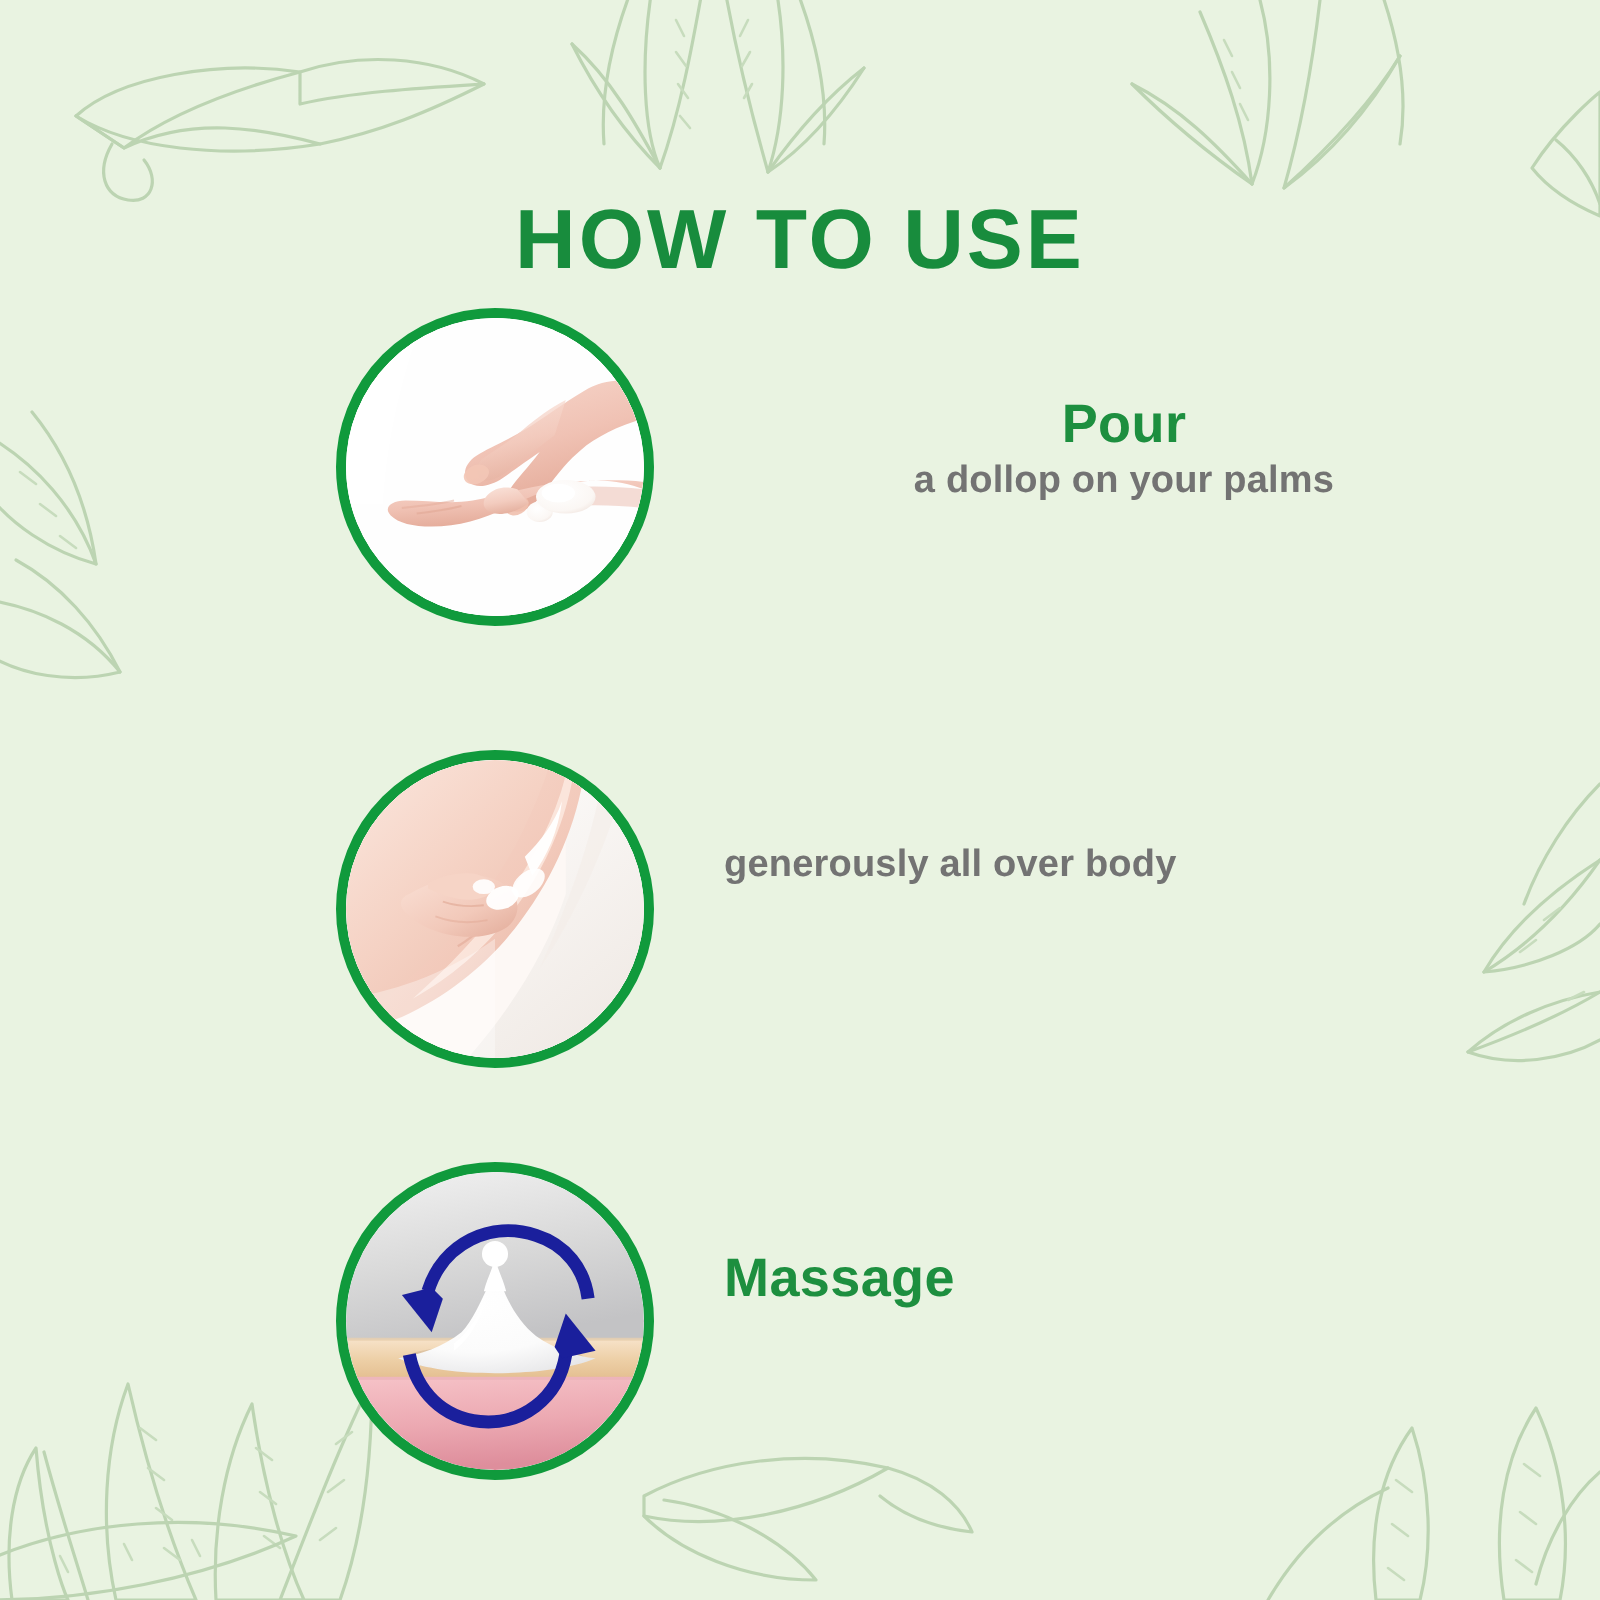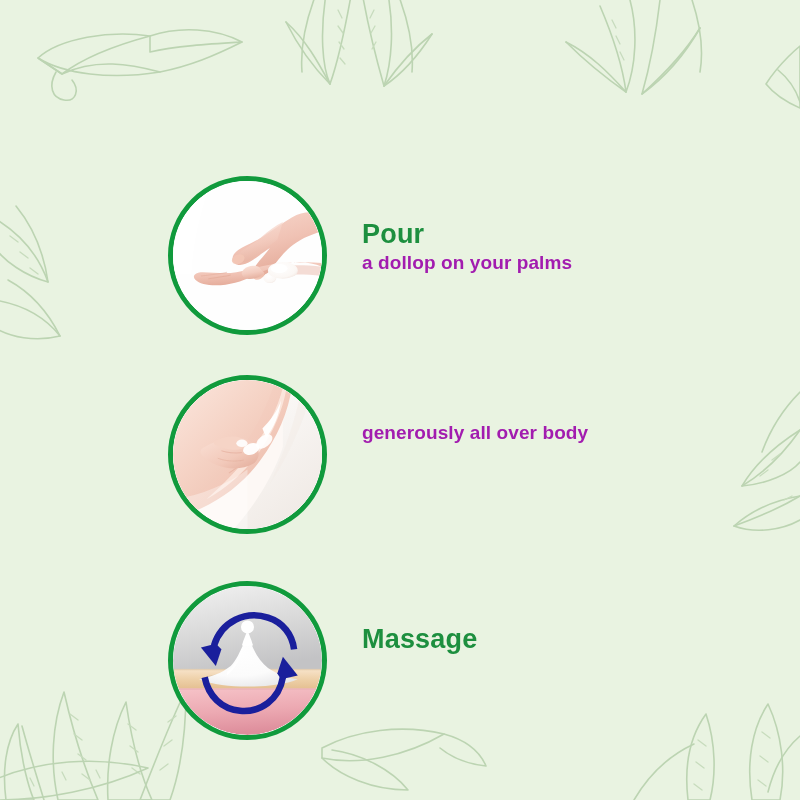--- a/index.html
+++ b/index.html
@@ -64,21 +64,21 @@
     font-family: "Liberation Sans", sans-serif;
   }
 
   
   .step {
     position: absolute;
     left: 0;
     width: 800px;
     height: 170px;
   }
-  .step-1 { top: 176px; }
+  .step-1 { top: 154px; text-align: center; }
   .step-2 { top: 375px; }
   .step-3 { top: 581px; }
 
   
   .circle {
     position: absolute;
     left: 168px;
     top: 0;
     width: 159px;
     height: 159px;
@@ -117,21 +117,21 @@
   .step-head {
     font-size: 27px;
     font-weight: 700;
     color: #1d8f3f;
     line-height: 1.08;
     letter-spacing: 0.2px;
   }
   .step-sub {
     font-size: 19px;
     font-weight: 700;
-    color: #a21caf;
+    color: #737373;
     line-height: 1.2;
     margin-top: 3px;
     letter-spacing: 0.1px;
   }
 
   
   .art-hands { position: absolute; inset: 0; background: #fdfdfd; }
   .art-hands svg { display:block; width: 100%; height: 100%; }
 
   
@@ -227,20 +227,21 @@
         <path class="leaf-stroke-soft" d="M698 740 L706 746 M696 762 L704 768 M694 784 L702 790"></path>
         <path class="leaf-stroke" d="M752 800 C746 762 752 728 768 704 C782 734 786 770 780 800 Z"></path>
         <path class="leaf-stroke-soft" d="M762 732 L770 738 M760 756 L768 762 M758 780 L766 786"></path>
         <path class="leaf-stroke" d="M800 736 C786 748 774 768 768 792"></path>
         <path class="leaf-stroke" d="M634 800 C648 776 668 756 694 744"></path>
       </g>
 
     </svg>
   </div>
 
+  <div class="title">HOW TO USE</div>
 
   <div class="step step-1">
 
     <div class="bracket">
       <svg viewBox="0 0 360 159" xmlns="http://www.w3.org/2000/svg">
         <defs>
           <linearGradient id="fadeG1" x1="0" y1="0" x2="1" y2="0">
             <stop offset="0%" stop-color="#109a3c" stop-opacity="1"></stop>
             <stop offset="52%" stop-color="#109a3c" stop-opacity="1"></stop>
             <stop offset="78%" stop-color="#109a3c" stop-opacity="0.35"></stop>

